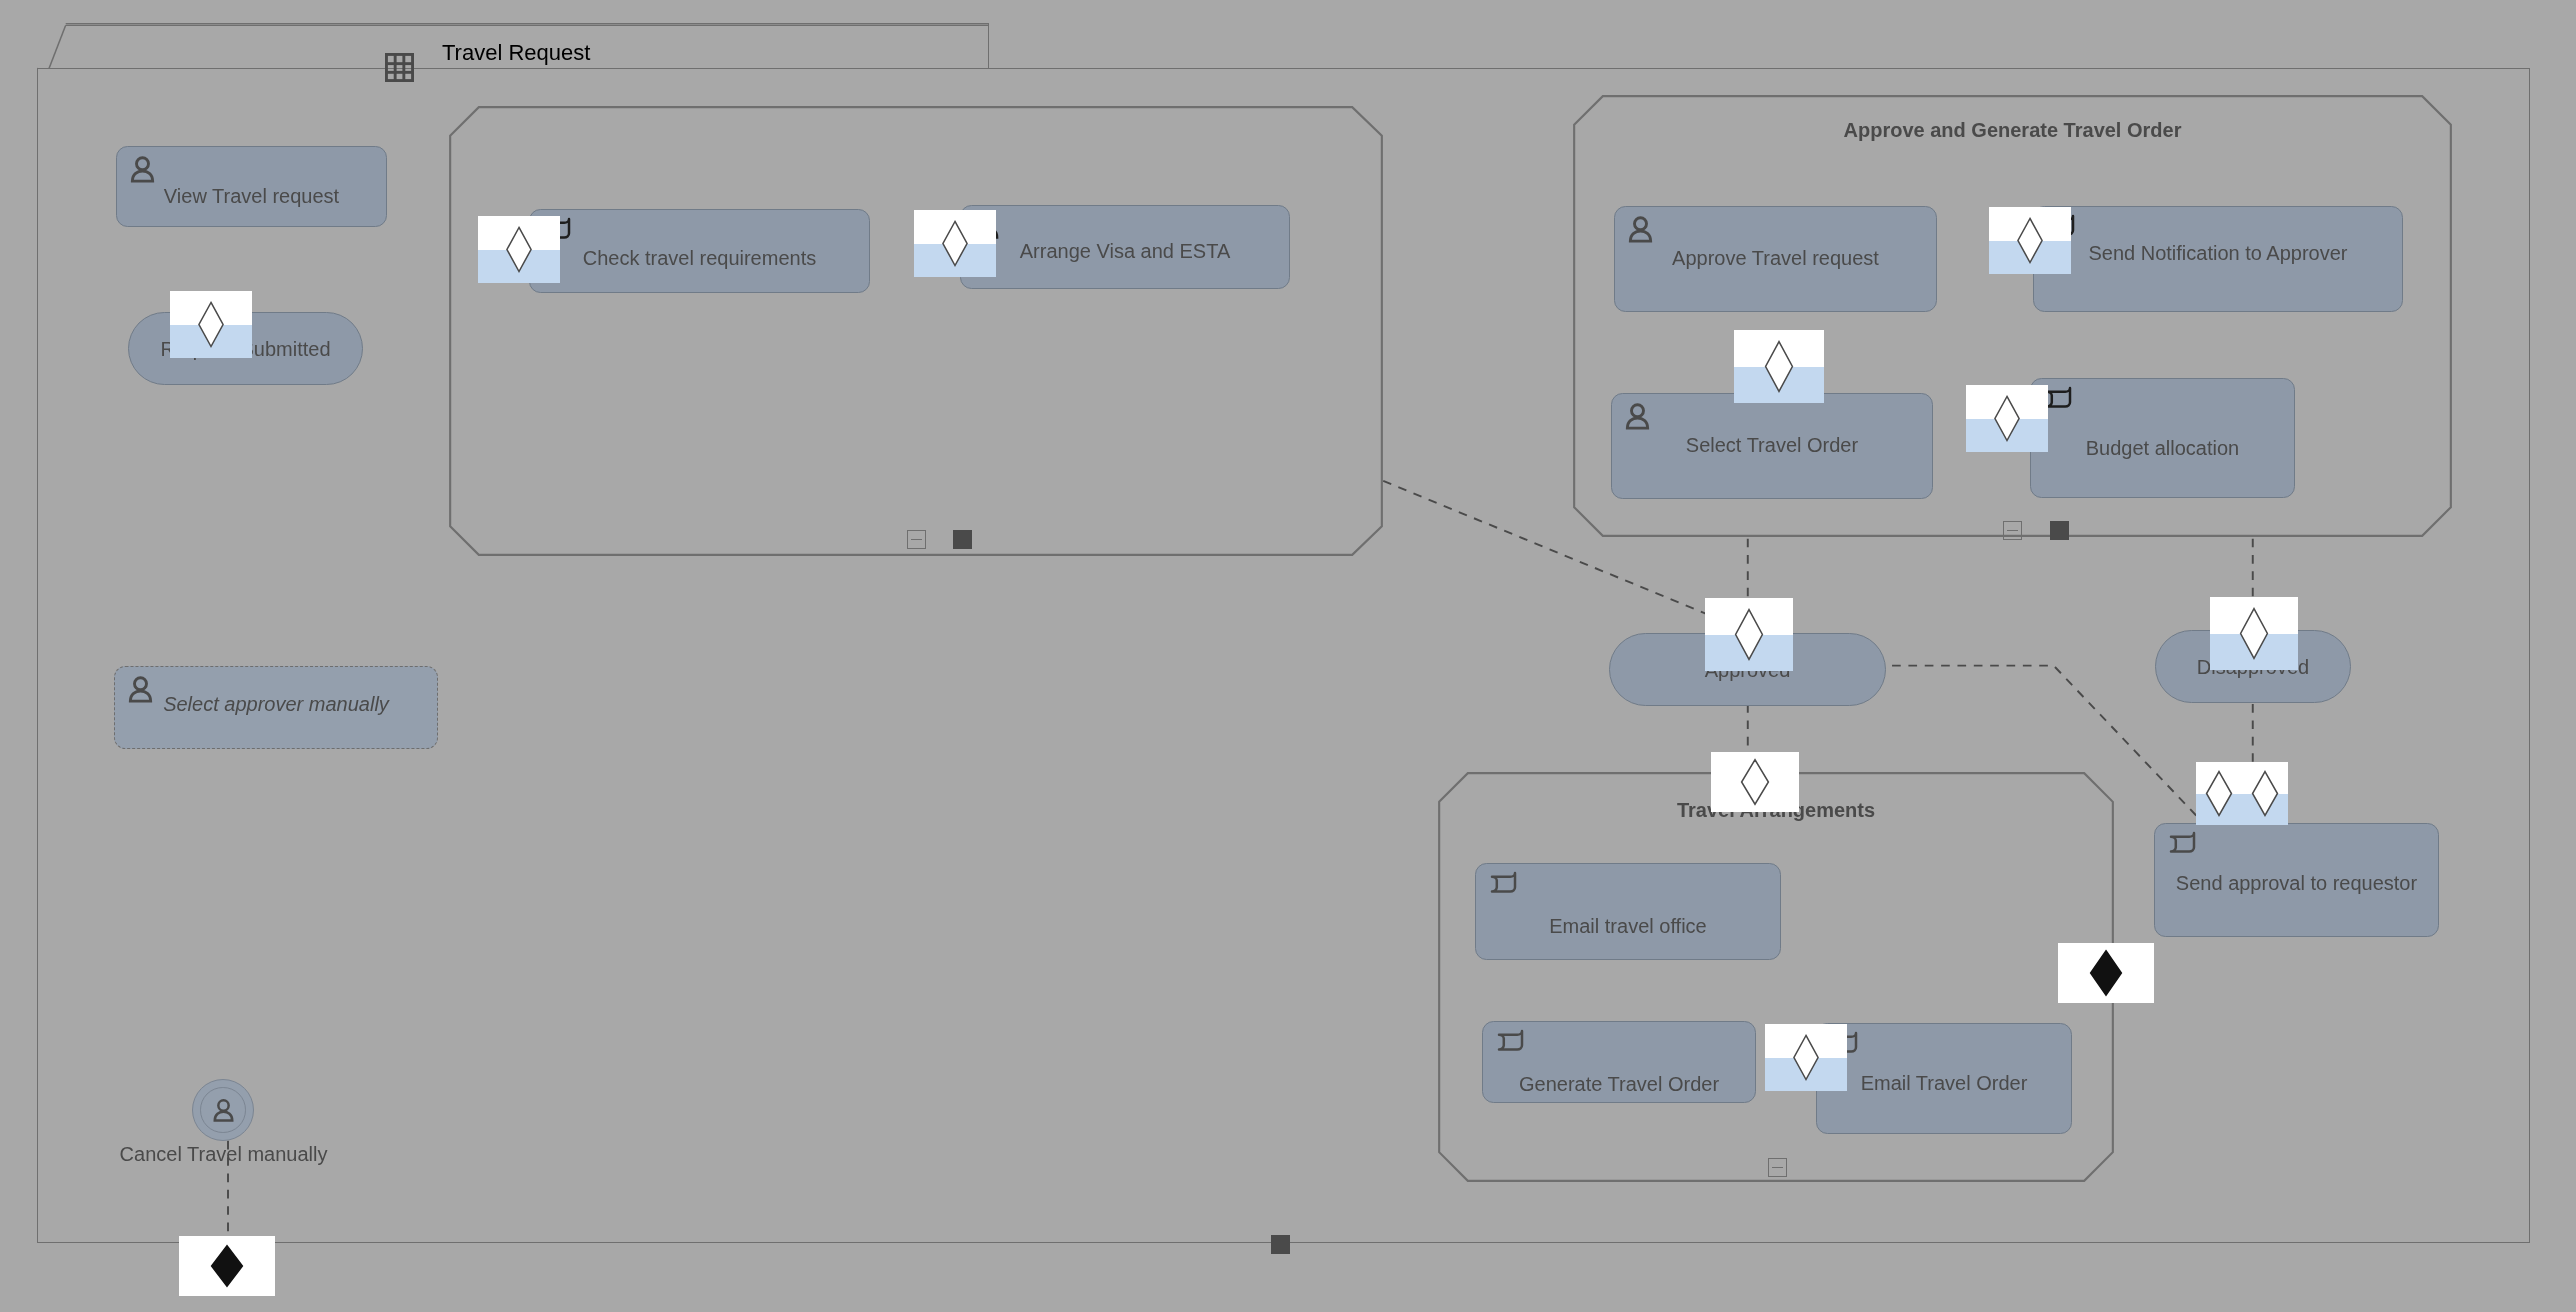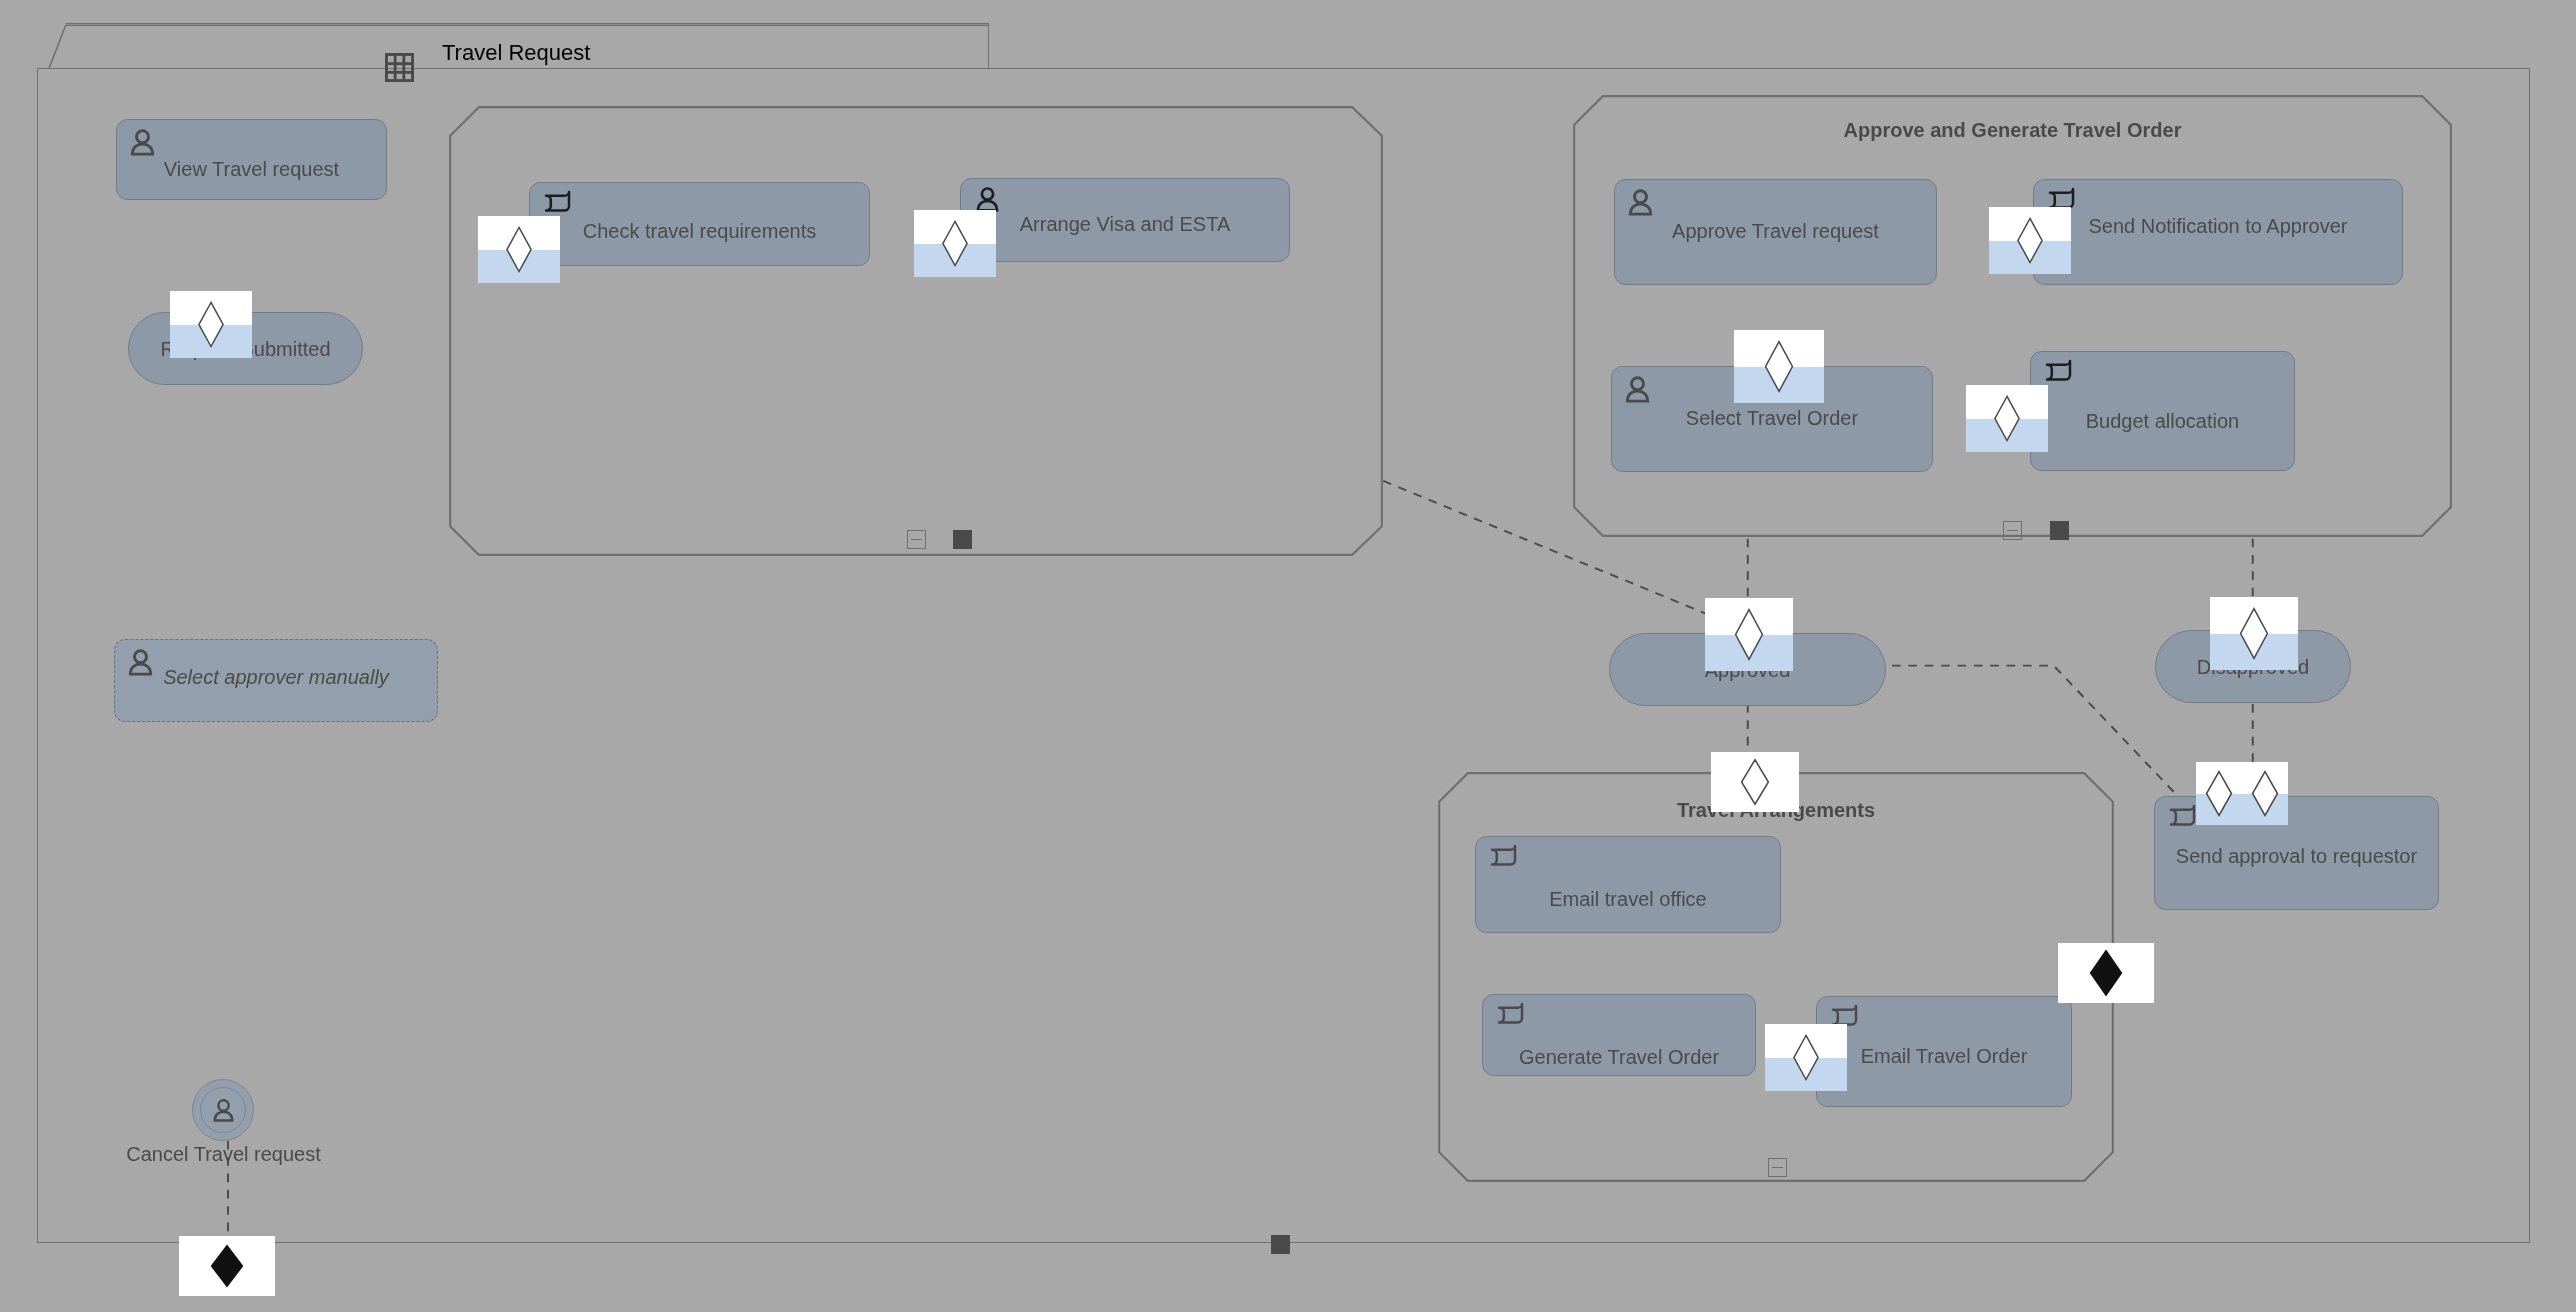--- a/index.html
+++ b/index.html
@@ -44,20 +44,21 @@
     white-space:nowrap;
   }
 
   
   .task{
     position:absolute;
     background:#8e99a8;
     border:1.4px solid #707b88;
     border-radius:11.5px;
     box-sizing:border-box;
+    margin-top:27px;
   }
   .task.dashed{border-style:dashed;border-width:1.9px;border-color:#6e6e6e;background:#949fad;}
   .task-label{
     position:absolute;left:0;right:0;
     text-align:center;
     color:#4a4a4a;
     font-size:20px;
     white-space:nowrap;
     pointer-events:none;
   }
@@ -205,21 +206,21 @@
   </div>
 
   <div class="circ-event" style="left:192px;top:1079px;width:62px;height:62px;">
     <span class="inner">
       <svg viewBox="0 0 30 30" width="25" height="25">
         <circle cx="15" cy="9" r="6.2" fill="none" stroke="#4a4a4a" stroke-width="3"></circle>
         <path d="M4.5,27 C4.5,19.5 10,16.5 15,16.5 C20,16.5 25.5,19.5 25.5,27 Z" fill="none" stroke="#4a4a4a" stroke-width="3"></path>
       </svg>
     </span>
   </div>
-  <span class="circ-label" style="left:60px;top:1143px;width:327px;">Cancel Travel request</span>
+  <span class="circ-label" style="left:60px;top:1143px;width:327px;">Cancel Travel manually</span>
 
   <div class="handle white-only" style="left:179px;top:1236px;width:96px;height:60px;">
     <div class="hbg-top"></div>
       <div class="hbg-bot" style="background:#ffffff;"></div>
     <svg viewBox="0 0 100 62" preserveAspectRatio="none">
       <polygon points="50,10 66,31 50,52 34,31" fill="#111111" stroke="#111111" stroke-width="1.6"></polygon>
     </svg>
   </div>
 
   <div class="subproc" style="left:449px;top:106px;width:934px;height:450px;">

